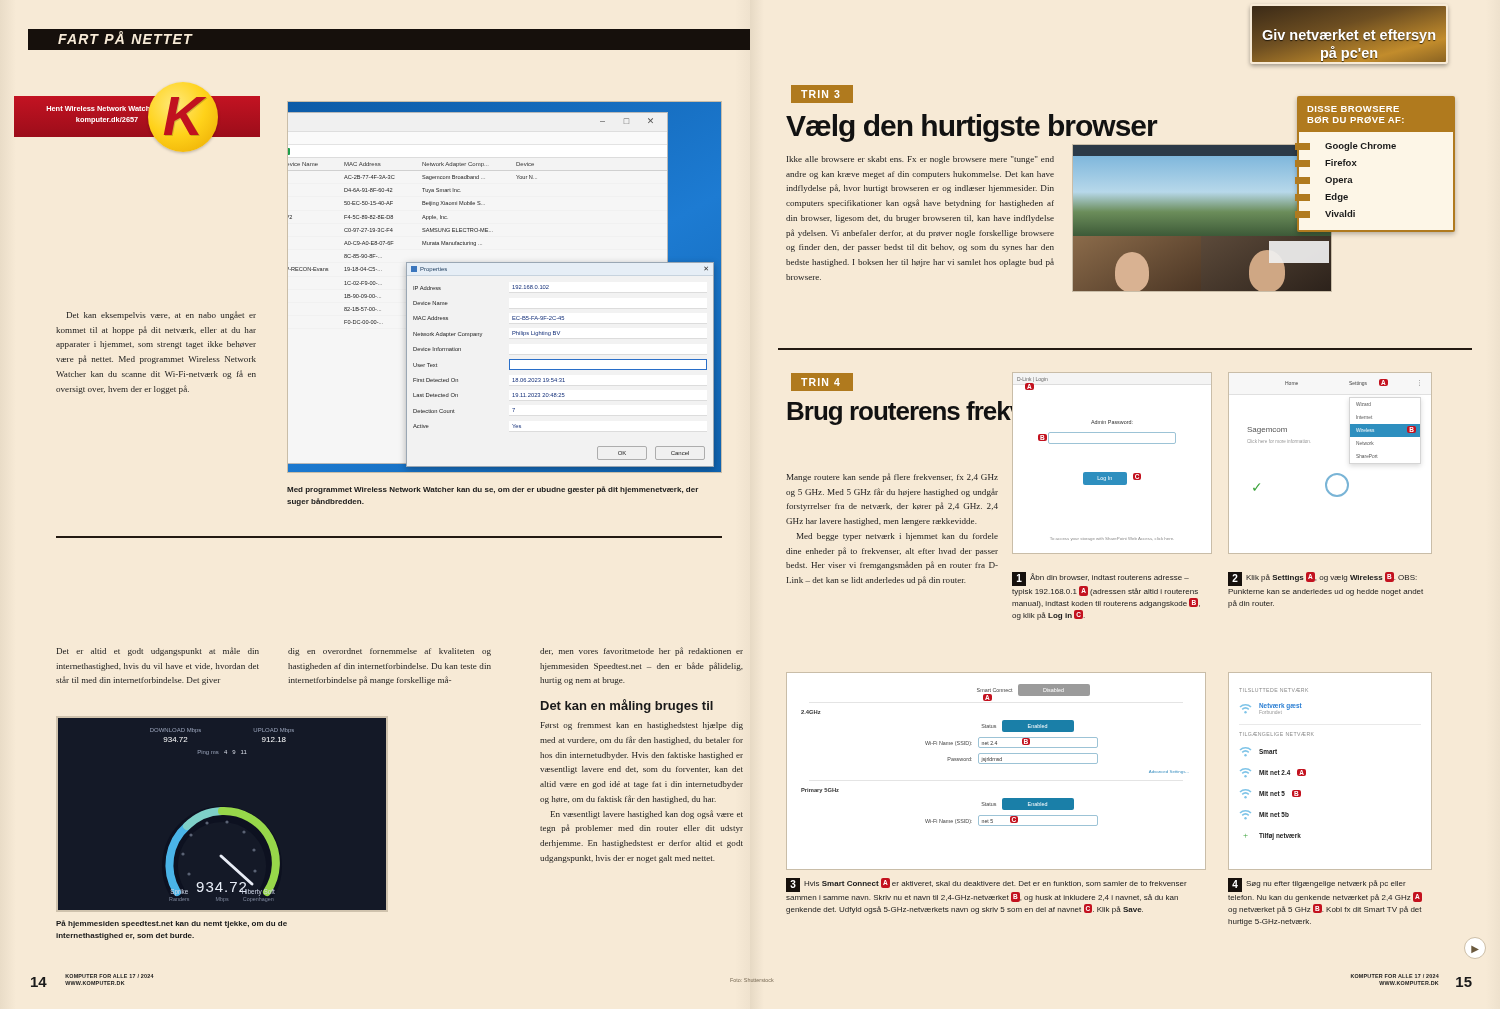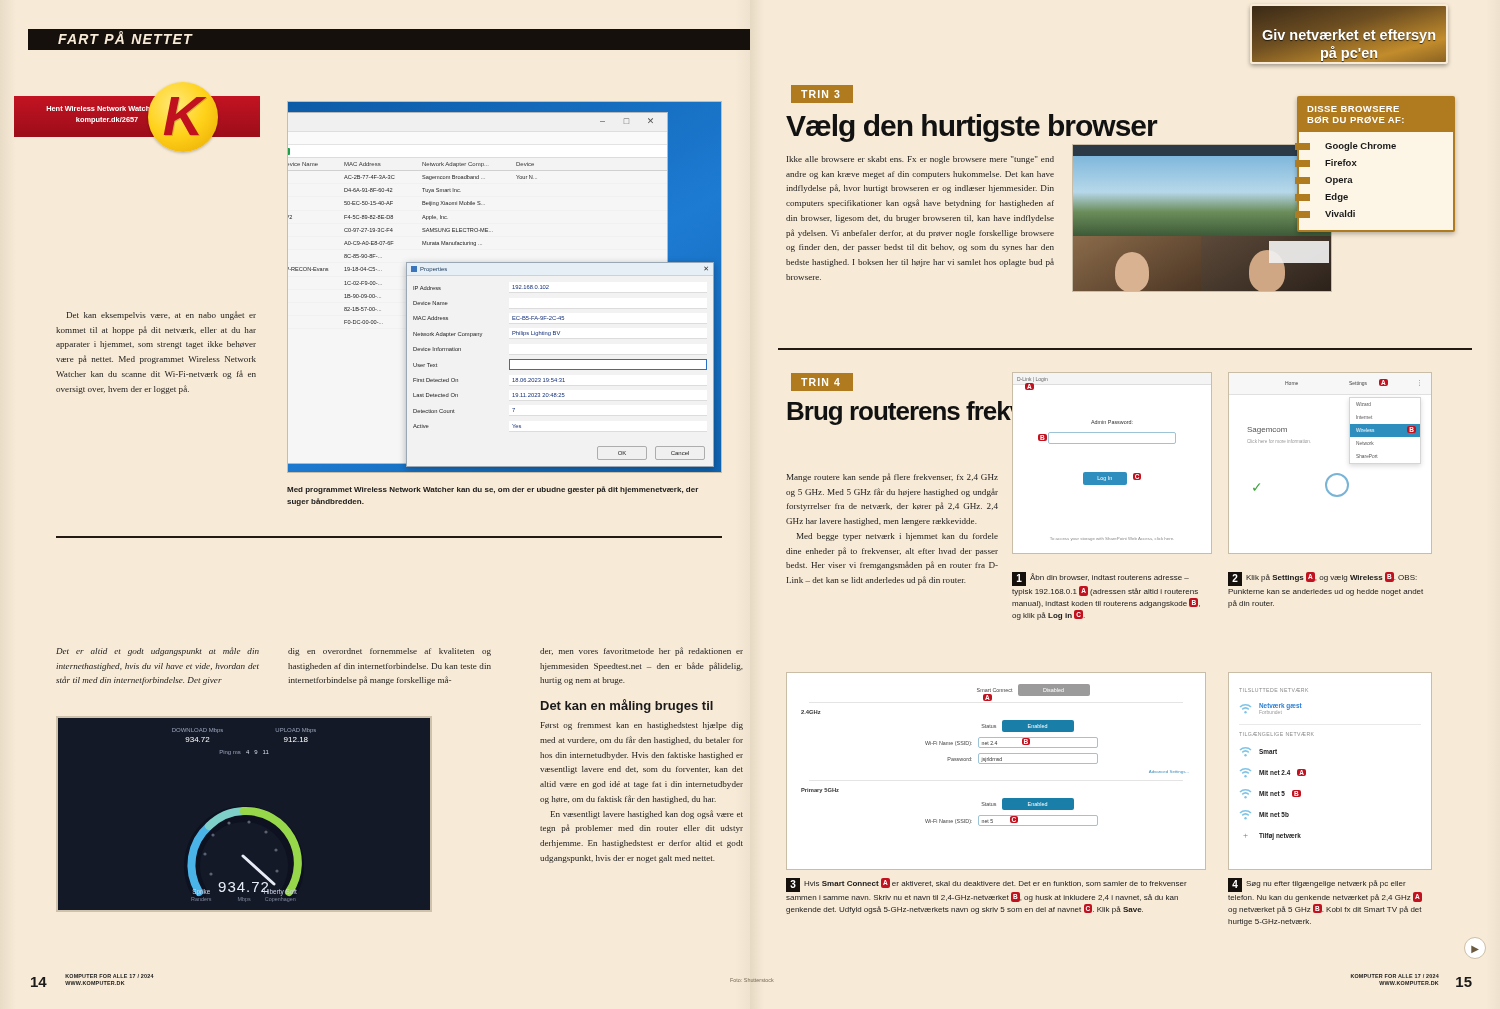--- a/index.html
+++ b/index.html
@@ -403,34 +403,34 @@
           <span>Cancel</span>
         </div>
       </div>
     </div>
 
     <div class="caption" style="position:absolute; left:287px; top:484px; width:430px;">Med programmet Wireless Network Watcher kan du se, om der er ubudne gæster på dit hjemmenetværk, der suger båndbredden.</div>
 
     <div class="rule" style="position:absolute; left:56px; top:536px; width:666px;"></div>
 
 
-    <div class="col" style="position:absolute; left:56px; top:644px; width:203px;font-style:italic;">
+    <div class="col" style="position:absolute; left:56px; top:644px; width:203px;">
       <p class="first">Det er altid et godt udgangspunkt at måle din internethastighed, hvis du vil have et vide, hvordan det står til med din internetforbindelse. Det giver</p>
     </div>
     <div class="col" style="position:absolute; left:288px; top:644px; width:203px;">
       <p class="first">dig en overordnet fornemmelse af kvaliteten og hastigheden af din internetforbindelse. Du kan teste din internetforbindelse på mange forskellige må-</p>
     </div>
     <div class="col" style="position:absolute; left:519px; top:644px; width:203px;margin-left:21px;">
       <p class="first">der, men vores favoritmetode her på redaktionen er hjemmesiden Speedtest.net – den er både pålidelig, hurtig og nem at bruge.</p>
       <p class="sub">Det kan en måling bruges til</p>
       <p class="first">Først og fremmest kan en hastighedstest hjælpe dig med at vurdere, om du får den hastighed, du betaler for hos din internetudbyder. Hvis den faktiske hastighed er væsentligt lavere end det, som du forventer, kan det altid være en god idé at tage fat i din internetudbyder og høre, om du faktisk får den hastighed, du har.</p>
       <p>En væsentligt lavere hastighed kan dog også være et tegn på problemer med din router eller dit udstyr derhjemme. En hastighedstest er derfor altid et godt udgangspunkt, hvis der er noget galt med nettet.</p>
     </div>
 
-    <div class="shot" style="left:56px; top:716px; width:376px; height:196px; border:2px solid #cfc2ad;">
+    <div class="shot" style="left:56px; top:716px; width:332px; height:196px; border:2px solid #cfc2ad;">
       <div class="speed">
         <div class="speed-top">
           <div>
             <span>DOWNLOAD Mbps</span>
             <b>934.72</b>
           </div>
           <div>
             <span>UPLOAD Mbps</span>
             <b>912.18</b>
           </div>
@@ -469,20 +469,21 @@
             <span>Randers</span>
           </div>
           <div>
             <span style="color:#cfd6e6;font-size:6.4px;">Hiberty Soft</span>
             <span>Copenhagen</span>
           </div>
         </div>
       </div>
     </div>
 
+    <div class="caption" style="position:absolute; left:56px; top:918px; width:290px;">På hjemmesiden speedtest.net kan du nemt tjekke, om du de internethastighed er, som det burde.</div>
 
     <div class="folio" style="left:30px;">
       <span class="num">14</span>
       <span class="mast" style="display:inline-block; margin-left:14px; vertical-align:2px;">
         <span>KOMPUTER FOR ALLE  17 / 2024</span><br>
         <span>WWW.KOMPUTER.DK</span>
       </span>
     </div>
   </div>
 

